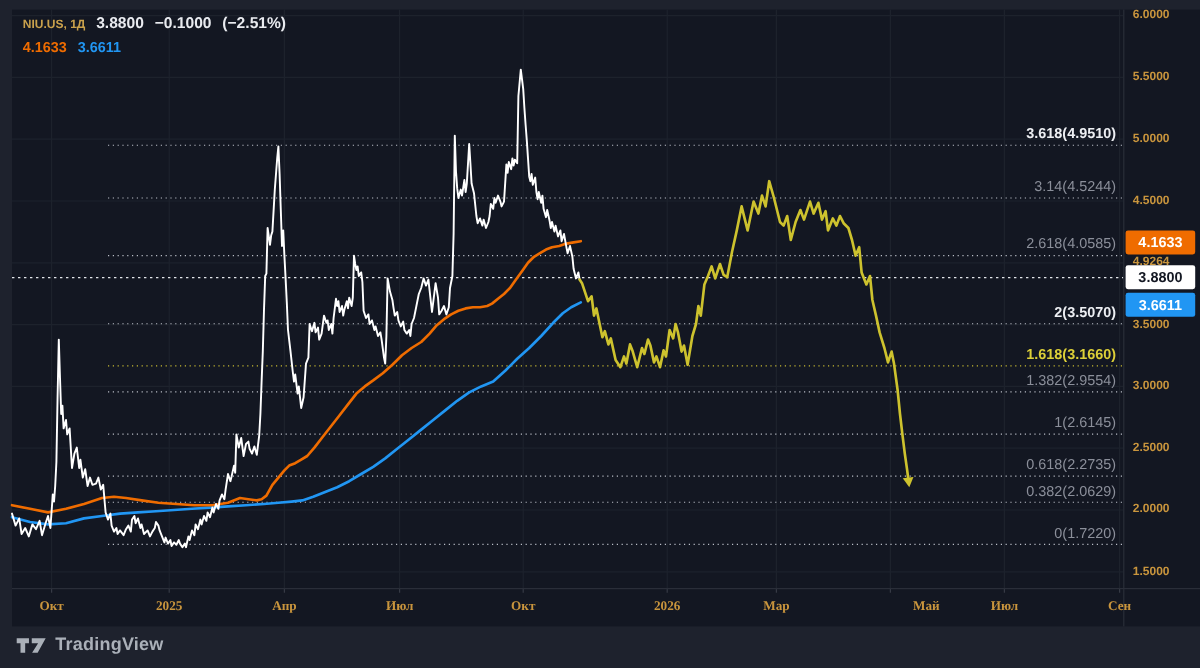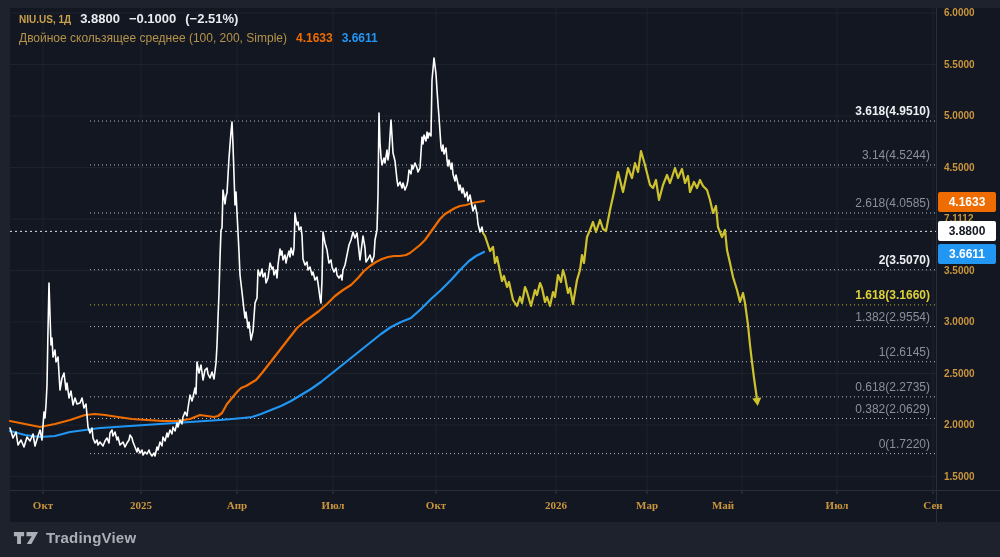--- a/index.html
+++ b/index.html
@@ -99,54 +99,53 @@
       <div class="fib-label fib-gray" style="top: 344.707px;">1(2.6145)</div>
       <div class="fib-label fib-gray" style="top: 379.829px;">0.618(2.2735)</div>
       <div class="fib-label fib-gray" style="top: 401.521px;">0.382(2.0629)</div>
       <div class="fib-label fib-gray" style="top: 436.634px;">0(1.7220)</div>
     </div>
   <div id="price-axis">
       <div class="yaxis-label" style="top: 7px;">6.0000</div>
       <div class="yaxis-label" style="top: 58.5px;">5.5000</div>
       <div class="yaxis-label" style="top: 110px;">5.0000</div>
       <div class="yaxis-label" style="top: 161.5px;">4.5000</div>
-      <div class="yaxis-label" style="top: 213px;">7.1112</div>
+      <div class="yaxis-label" style="top: 213px;">4.9264</div>
       <div class="yaxis-label" style="top: 264.5px;">3.5000</div>
       <div class="yaxis-label" style="top: 316px;">3.0000</div>
       <div class="yaxis-label" style="top: 367.5px;">2.5000</div>
       <div class="yaxis-label" style="top: 419px;">2.0000</div>
       <div class="yaxis-label" style="top: 470.5px;">1.5000</div>
     </div>
   <div id="time-axis">
       <div class="xaxis-label" style="left: 43px;">Окт</div>
       <div class="xaxis-label" style="left: 141px;">2025</div>
       <div class="xaxis-label" style="left: 237px;">Апр</div>
       <div class="xaxis-label" style="left: 333px;">Июл</div>
       <div class="xaxis-label" style="left: 436px;">Окт</div>
       <div class="xaxis-label" style="left: 556px;">2026</div>
       <div class="xaxis-label" style="left: 647px;">Мар</div>
-      <div class="xaxis-label" style="left: 723px;">Май</div>
+      <div class="xaxis-label" style="left: 772px;">Май</div>
       <div class="xaxis-label" style="left: 837px;">Июл</div>
       <div class="xaxis-label" style="left: 933px;">Сен</div>
     </div>
   <div id="badges">
       <div class="badge" style="top: 192.18px; background: rgb(239, 108, 0); color: rgb(255, 255, 255);">4.1633</div>
       <div class="badge" style="top: 221.36px; background: rgb(255, 255, 255); color: rgb(19, 23, 34);">3.8800</div>
       <div class="badge" style="top: 243.907px; background: rgb(33, 150, 243); color: rgb(255, 255, 255);">3.6611</div>
     </div>
 
   <div id="header">
     <div class="hrow">
       <span class="sym">NIU.US, 1Д</span>
       <span class="hval">3.8800</span>
       <span class="hval">−0.1000</span>
       <span class="hval">(−2.51%)</span>
     </div>
     <div class="hrow">
-      <span class="ind">Двойное скользящее среднее (100, 200, Simple)</span>
       <span class="mafast">4.1633</span>
       <span class="maslow">3.6611</span>
     </div>
   </div>
 
   <div id="logo">
     <svg width="26" height="16" viewBox="0 0 28 17">
       <path d="M1,2 H12 V6.5 H8.6 V15 H4.4 V6.5 H1 Z" fill="#aab0b8"></path>
       <path d="M14.5,2 H27 L19.8,15 H14.8 L20.2,6.5 H14.5 Z" fill="#aab0b8"></path>
     </svg>

